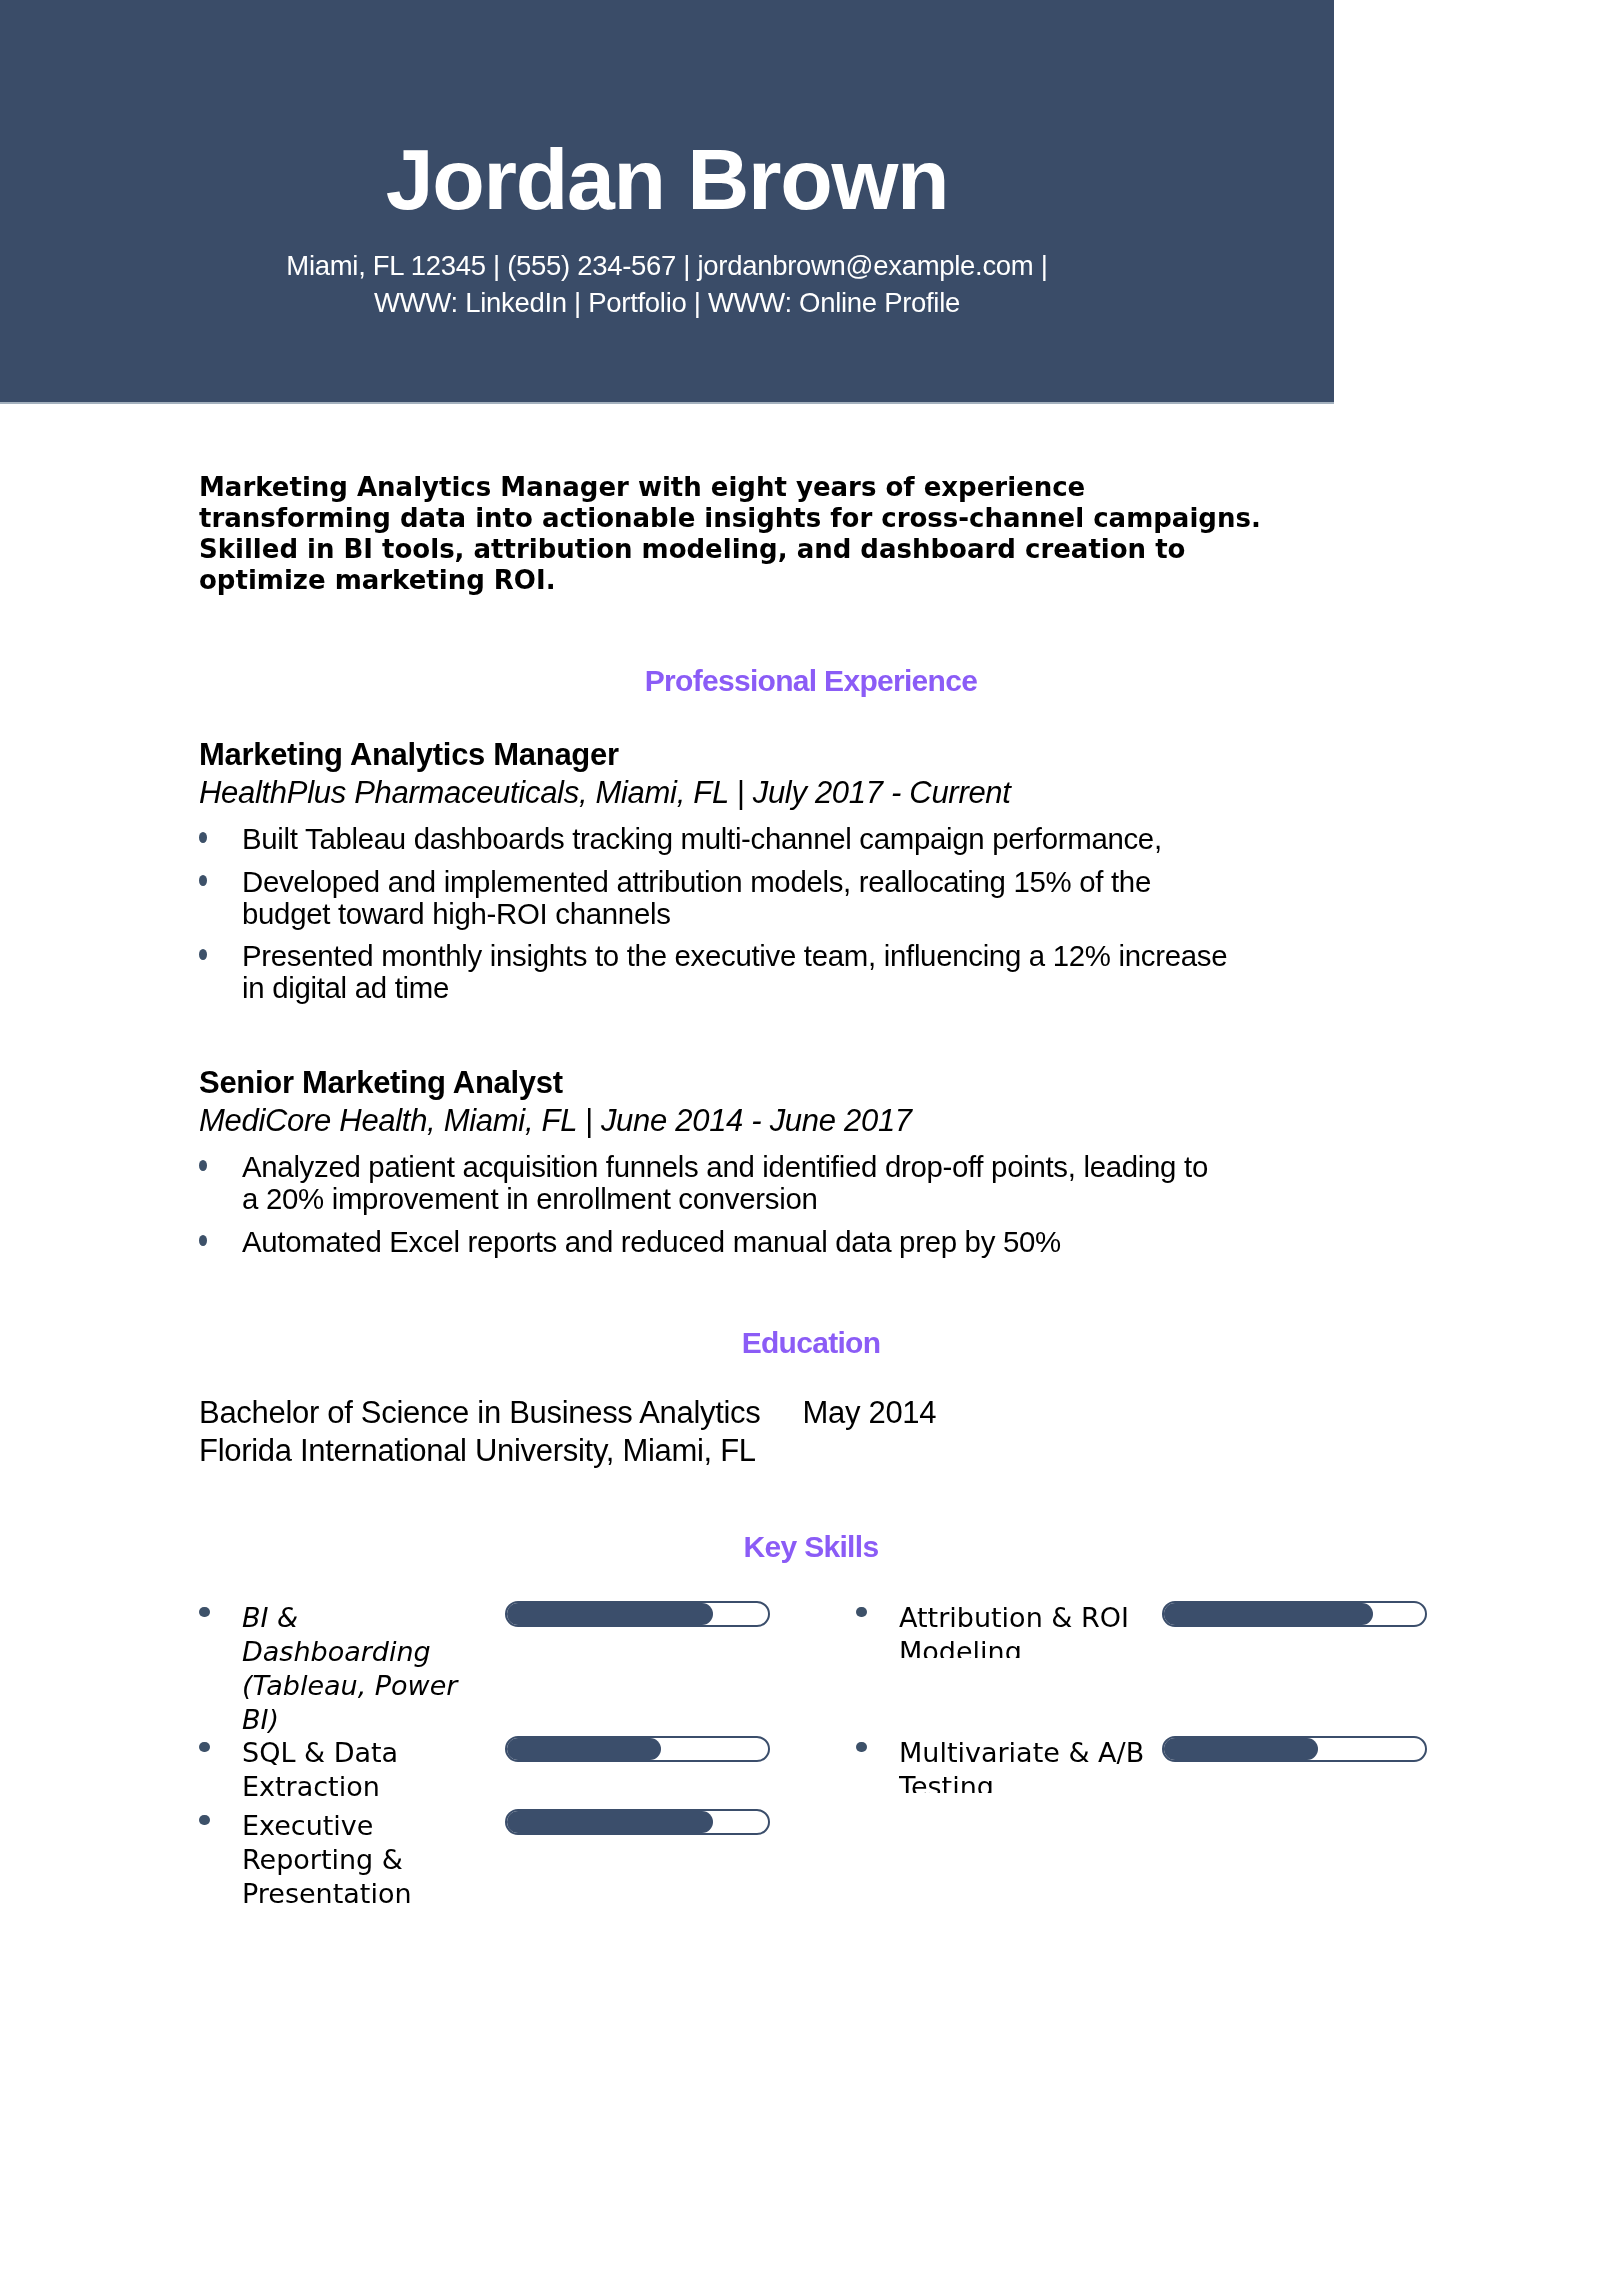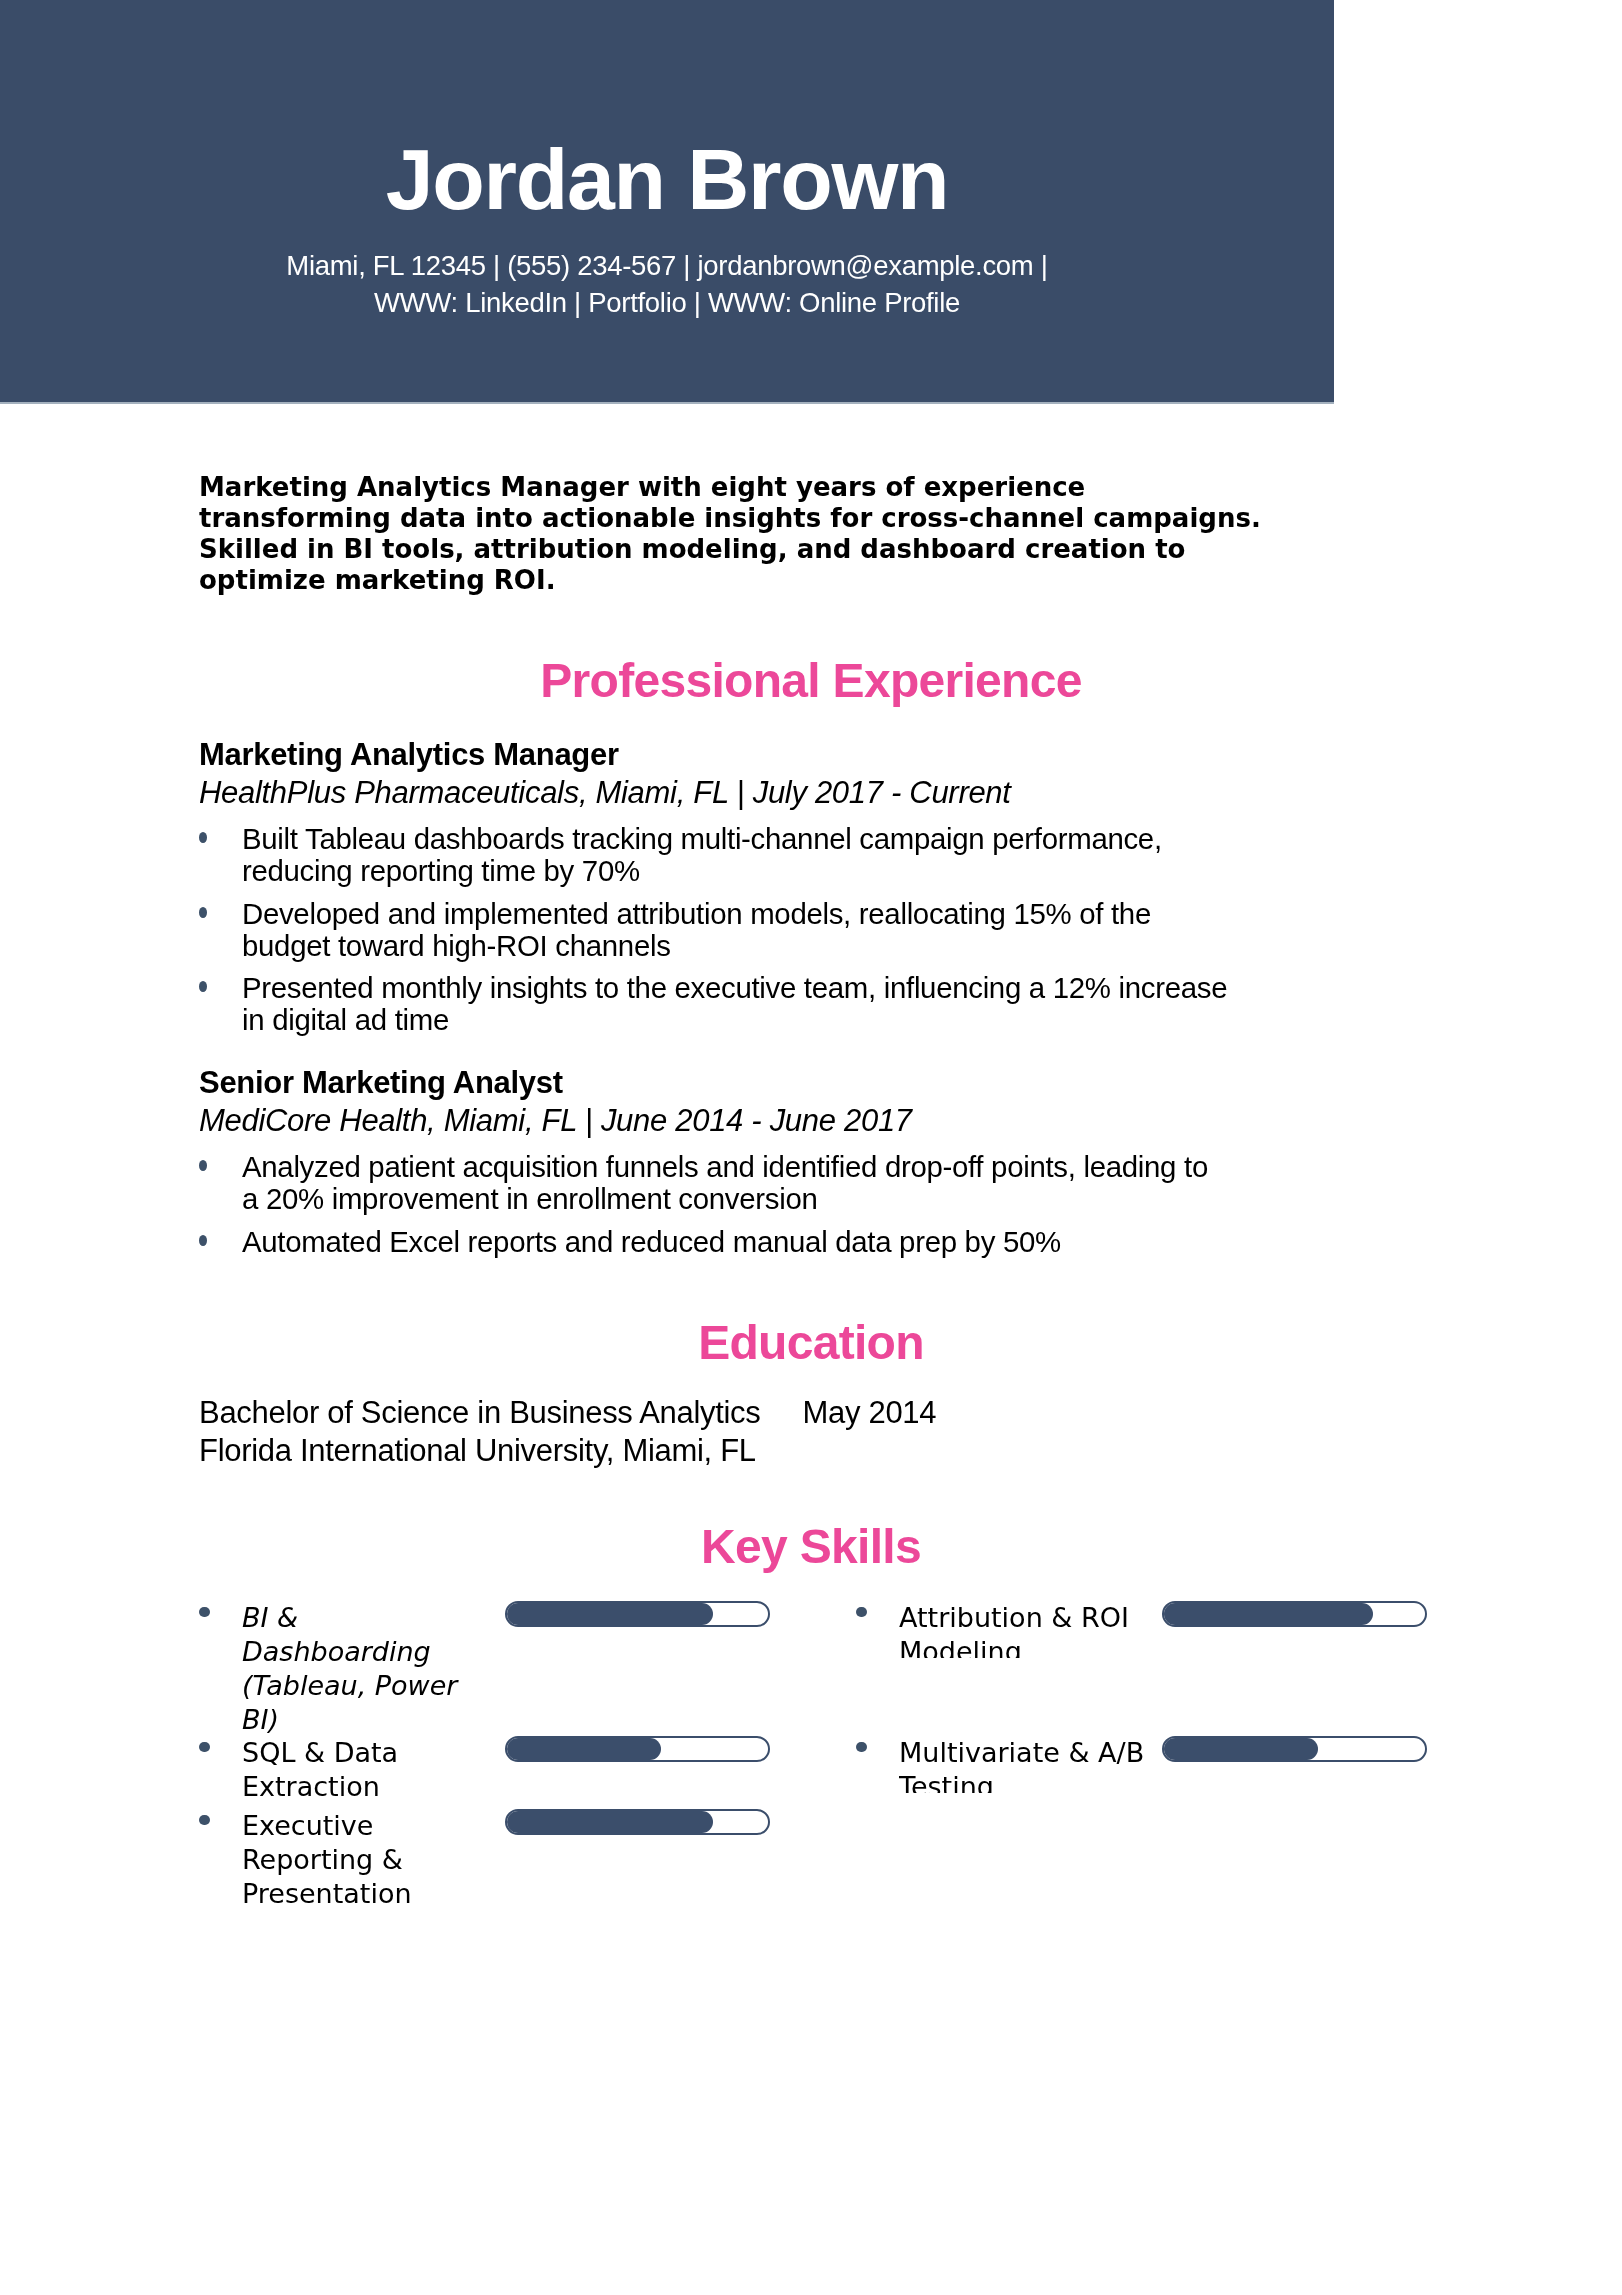--- a/index.html
+++ b/index.html
@@ -35,22 +35,22 @@
   .summary{position:absolute;top:472px;left:199px;width:1374px;}
   .summary .line{
     font-family:"DejaVu Sans",sans-serif;
     font-weight:bold;font-size:26px;line-height:31px;
     white-space:nowrap;color:#000;
   }
   
   .sec-h{
     position:absolute;left:0;right:0;margin:0;
     text-align:center;
-    font-size:48px;line-height:47px;font-weight:bold;
-    letter-spacing:-0.7px;color:#ec4899;
+    font-size:30px;line-height:47px;font-weight:bold;
+    letter-spacing:-0.7px;color:#8b5cf6;
   }
   .sec-h.exp{top:657px;}
   .sec-h.edu{top:1319px;}
   .sec-h.skl{top:1523px;}
   
   .job{position:absolute;left:199px;width:1374px;}
   .job.j1{top:736px;}
   .job.j2{top:1064px;}
   .job-title{margin:0;font-size:31px;line-height:37px;font-weight:bold;letter-spacing:-0.3px;color:#000;}
   .job-meta{margin:1.3px 0 0 0;font-size:31px;line-height:37px;font-style:italic;letter-spacing:-0.3px;color:#000000;}
@@ -125,21 +125,20 @@
 
   <h2 class="sec-h exp">Professional Experience</h2>
 
   <div class="job j1">
     <p class="job-title">Marketing Analytics Manager</p>
     <p class="job-meta">HealthPlus Pharmaceuticals, Miami, FL | July 2017 - Current</p>
     <ul class="blts">
       <li>
         <span class="b-dot"></span>
         <div class="bl-line">Built Tableau dashboards tracking multi-channel campaign performance,</div>
-        <div class="bl-line">reducing reporting time by 70%</div>
       </li>
       <li>
         <span class="b-dot"></span>
         <div class="bl-line">Developed and implemented attribution models, reallocating 15% of the</div>
         <div class="bl-line">budget toward high-ROI channels</div>
       </li>
       <li>
         <span class="b-dot"></span>
         <div class="bl-line">Presented monthly insights to the executive team, influencing a 12% increase</div>
         <div class="bl-line">in digital ad time</div>

